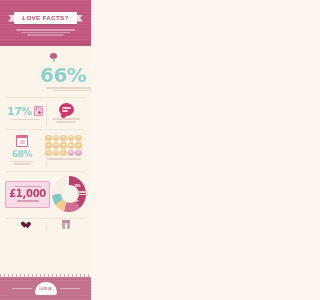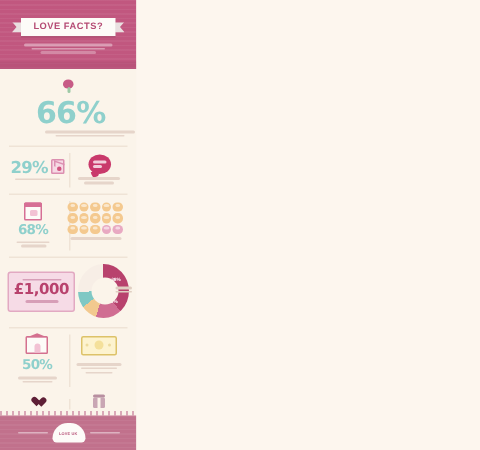--- a/index.html
+++ b/index.html
@@ -47,21 +47,21 @@
   }
   .head-sub i{
     display:block;height:1.6px;margin:1.1px 0;
     background:rgba(255,255,255,.40);border-radius:1px;
   }
   .head-sub i.a{width:82%;margin-left:auto;margin-right:auto;}
   .head-sub i.b{width:68%;margin-left:auto;margin-right:auto;}
   .head-sub i.c{width:50%;margin-left:auto;margin-right:auto;background:rgba(255,255,255,.30);}
 
   
-  .sec{position:relative;padding:0 24px;}
+  .sec{position:relative;padding:0 24px;margin-left:16px;}
   .hr{height:1px;background:#efe3d6;margin:0 6px;}
   .vr{position:absolute;top:4px;bottom:4px;left:50%;width:1px;background:#efe3d6;}
   .lines{margin:2px auto 0;}
   .lines i{display:block;height:1.5px;margin:1.2px auto;background:#e2cfc4;border-radius:1px;opacity:.85;}
 
   .stat{
     font-family:"DejaVu Sans", sans-serif;
     font-weight:bold;letter-spacing:-.5px;
     color:#8fd0cc;text-align:center;line-height:1;
   }
@@ -254,21 +254,21 @@
       <i style="width:46px"></i>
     </div>
   </div>
 
   <div class="hr"></div>
 
   <div class="row2 row17">
     <div class="vr"></div>
     <div class="col">
       <div style="display:flex;align-items:center;justify-content:center;gap:2px">
-        <span class="stat mid">29%</span>
+        <span class="stat mid">17%</span>
         <span class="icon ic-env"></span>
       </div>
       <div class="lines">
         <i style="width:30px"></i>
       </div>
     </div>
     <div class="col">
       <div class="icon ic-bubble">
           <i></i>
           <i></i>
@@ -335,39 +335,20 @@
       <span class="lbl b">16%</span>
     </div>
     <div class="side-note">
       <i></i>
         <i></i>
     </div>
   </div>
 
   <div class="hr"></div>
 
-  <div class="row2">
-    <div class="vr"></div>
-    <div class="col">
-      <div class="icon ic-church"></div>
-      <div class="stat sm" style="margin-top:4px">50%</div>
-      <div class="lines">
-        <i style="width:26px"></i>
-        <i style="width:20px"></i>
-      </div>
-    </div>
-    <div class="col">
-      <div class="icon ic-cash"></div>
-      <div class="lines" style="margin-top:5px">
-        <i style="width:30px"></i>
-        <i style="width:24px"></i>
-        <i style="width:18px"></i>
-      </div>
-    </div>
-  </div>
 
   <div class="row2" style="padding:3px 4px 5px">
     <div class="vr"></div>
     <div class="col">
       <div class="ic-heart" style="margin:0 auto"></div>
     </div>
     <div class="col">
       <div class="ic-gift" style="margin:0 auto"></div>
     </div>
   </div>

